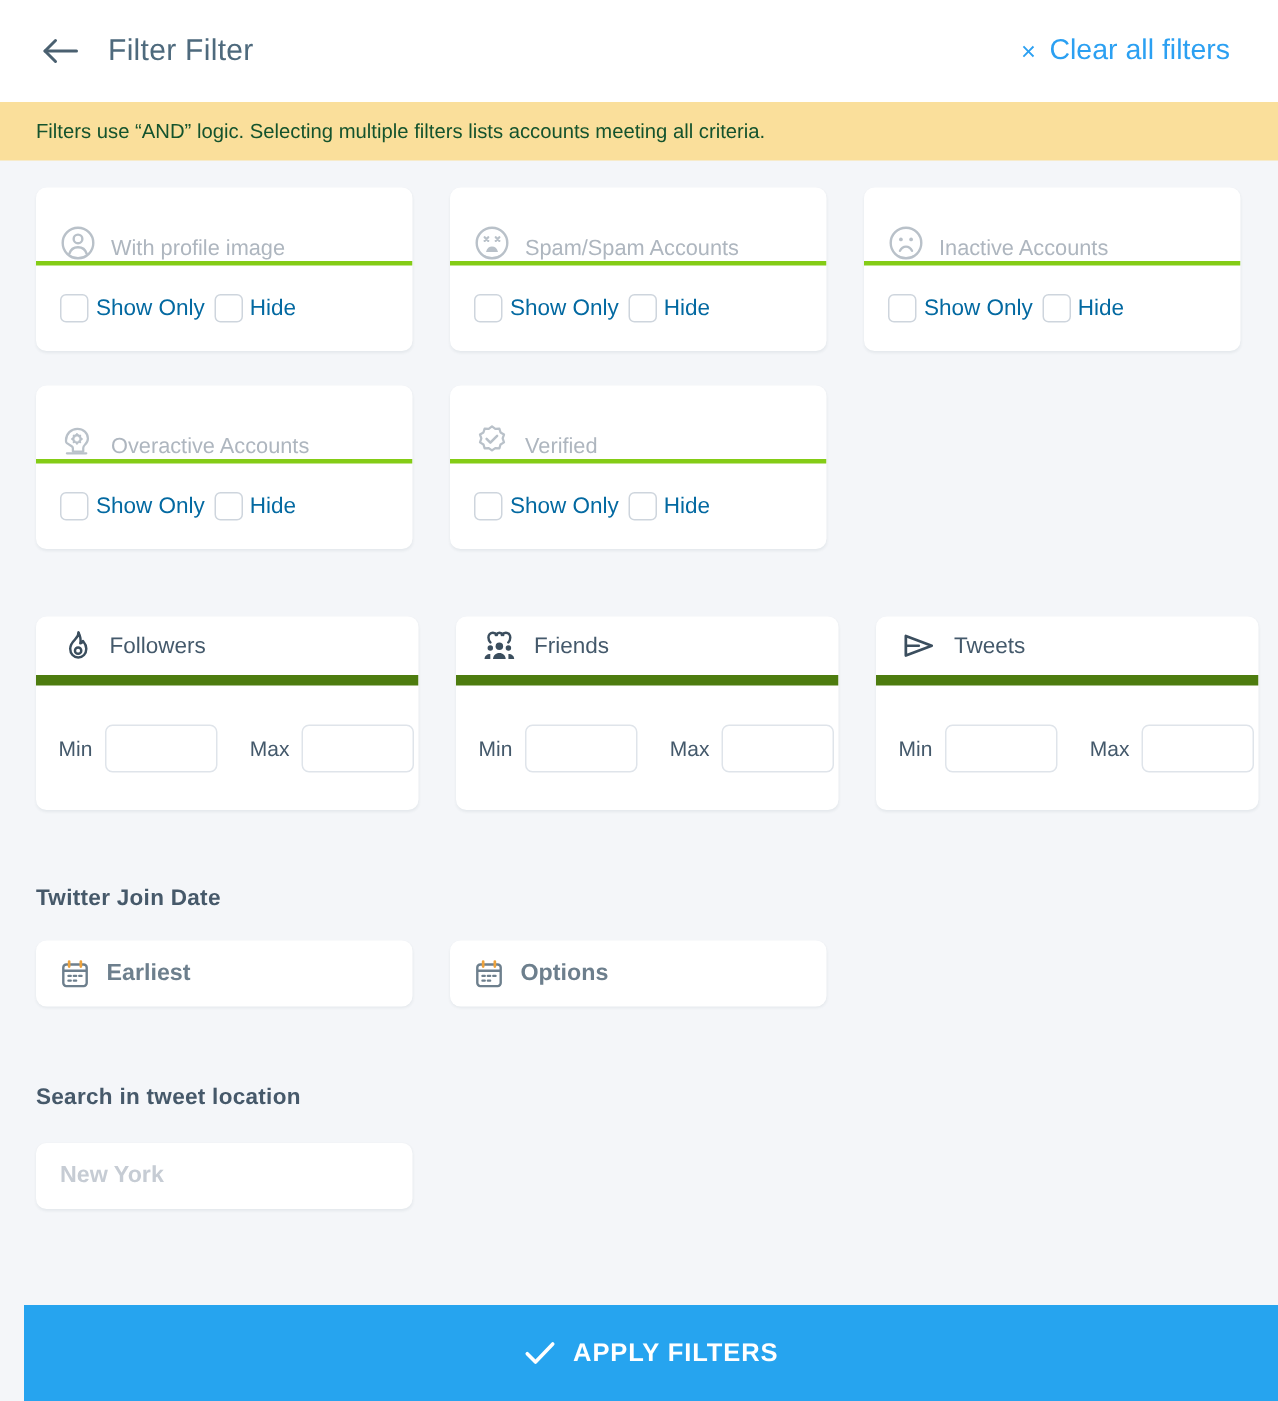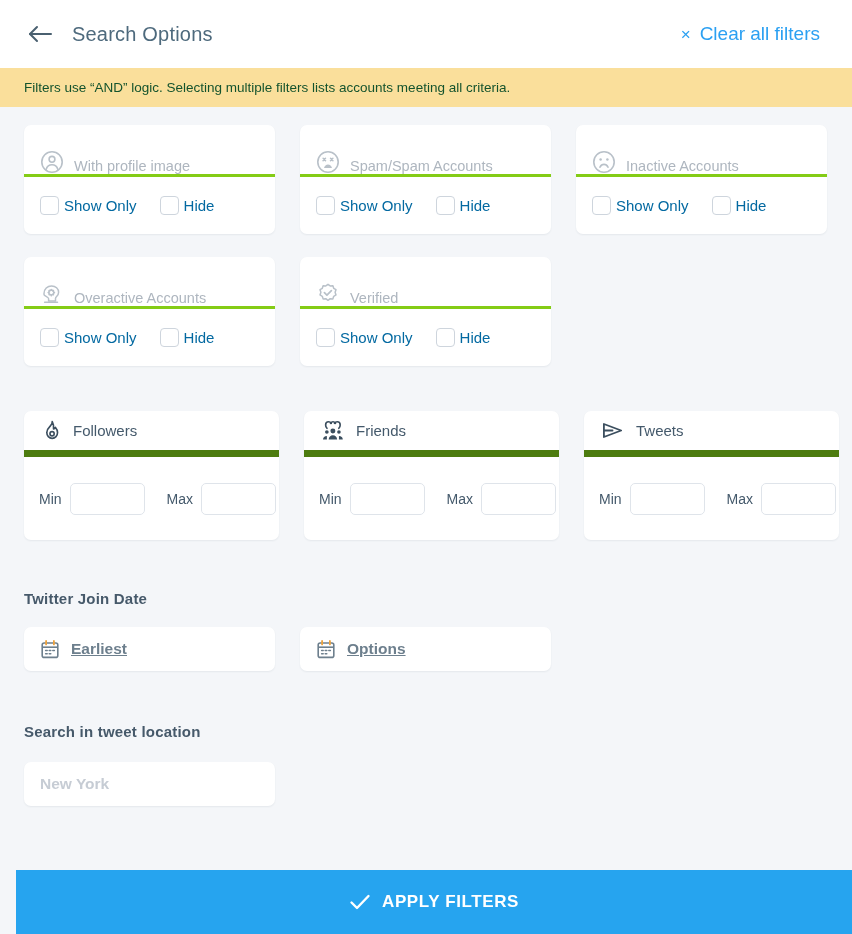--- a/index.html
+++ b/index.html
@@ -99,21 +99,21 @@
     align-items: center;
     padding: 0 16px;
     gap: 6px;
   }
   .cbx-wrap {
     display: flex;
     align-items: center;
     gap: 5px;
     cursor: pointer;
   }
-  .cbx-wrap + .cbx-wrap { margin-left: 17px; }
+  .cbx-wrap + .cbx-wrap { }
   .cbx {
     width: 19px; height: 19px;
     border: 1px solid #ced5dd;
     border-radius: 4px;
     background: #fff;
     flex: 0 0 auto;
   }
   .cbx-label {
     font-size: 15px;
     color: #0369a1;
@@ -185,21 +185,20 @@
     align-items: center;
     gap: 11px;
     padding: 0 16px;
     cursor: pointer;
     flex: 0 0 auto;
   }
   .date-card .lbl {
     font-size: 15.5px;
     font-weight: bold;
     color: #6d7f8d;
-    text-decoration: underline;
   }
 
   
   .loc-input {
     width: 251px;
     height: 44px;
     background: #fff;
     border: none;
     border-radius: 7px;
     box-shadow: 0 1px 2px rgba(30,50,70,.07);
@@ -237,21 +236,21 @@
 
 <div class="header">
   <div class="back-btn">
     <span>
       <svg width="26" height="20" viewBox="0 0 26 20">
         <path d="M2 10 H23" stroke="#4a6070" stroke-width="2" fill="none" stroke-linecap="round"></path>
         <path d="M9 3 L2 10 L9 17" stroke="#4a6070" stroke-width="2" fill="none" stroke-linecap="round" stroke-linejoin="round"></path>
       </svg>
     </span>
   </div>
-  <div class="page-title">Search Options</div>
+  <div class="page-title">Filter Filter</div>
 
   <div class="clear-link">
     <span class="clear-x">×</span>
     <span>Clear all filters</span>
   </div>
 </div>
 
 <div class="banner">
   <span>Filters use “AND” logic. Selecting multiple filters lists accounts meeting all criteria.</span>
 </div>

